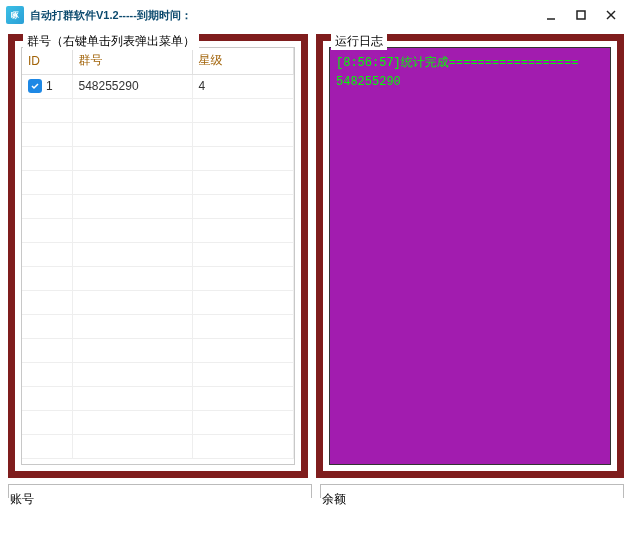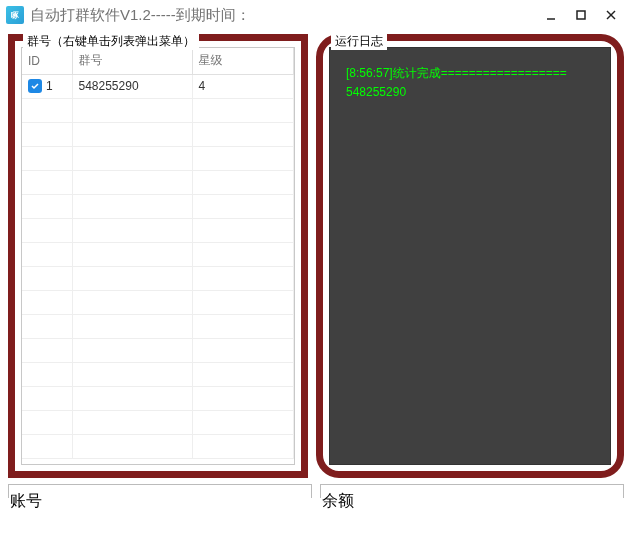--- a/index.html
+++ b/index.html
@@ -1,40 +1,40 @@
 <!DOCTYPE html>
 <html><head>
 <meta charset="utf-8">
 <style>
 * { box-sizing: border-box; margin: 0; padding: 0; }
 body { font-family: "Microsoft YaHei", sans-serif; font-size: 12px; width: 632px; height: 536px; background: #fff; overflow: hidden; }
 .titlebar { display: flex; align-items: center; height: 30px; padding: 0 6px; background: #fff; }
 .app-icon { width: 18px; height: 18px; background: linear-gradient(135deg,#3cc0e6,#2a9fd6); border-radius: 2px; margin-right: 6px; display: flex; align-items: center; justify-content: center; color: #fff; font-size: 8px; font-weight: bold; }
-.title-text { font-size: 15px; font-weight: normal; color: #737373; flex: 0 0 auto; }
+.title-text { font-size: 11px; font-weight: bold; color: #0c4a6e; flex: 0 0 auto; }
 .title-spacer { flex: 1; }
 .win-btn { width: 30px; height: 24px; display: flex; align-items: center; justify-content: center; cursor: pointer; }
 .win-btn svg { display: block; }
 .main { display: flex; gap: 8px; padding: 4px 8px 0 8px; height: 448px; }
 .fieldset { border: 7px solid #7f1d1d; position: relative; padding: 6px; }
 .fieldset .legend { position: absolute; top: -8px; left: 8px; background: #fff; padding: 0 4px; font-size: 12px; color: #000; }
 .left { flex: 0 0 300px; display: flex; flex-direction: column; }
 .table-wrap { border: 1px solid #c8c8c8; flex: 1; overflow: hidden; background: #fff; }
 table { width: 100%; border-collapse: collapse; table-layout: fixed; }
-th { text-align: left; font-weight: normal; font-size: 12px; color: #737373; padding: 4px 6px; border-right: 1px solid #e0e0e0; border-bottom: 1px solid #e0e0e0; background: #fff; height: 26px; }
+th { text-align: left; font-weight: normal; font-size: 12px; color: #a16207; padding: 4px 6px; border-right: 1px solid #e0e0e0; border-bottom: 1px solid #e0e0e0; background: #fff; height: 26px; }
 td { padding: 4px 6px; border-right: 1px solid #eee; border-bottom: 1px solid #eee; font-size: 12px; color: #333; height: 24px; }
 .col-id { width: 50px; }
 .col-group { width: 120px; margin-top: 18px; }
 .col-star { width: auto; }
 .chk { width: 14px; height: 14px; border-radius: 3px; background: #1e88e5; display: inline-flex; align-items: center; justify-content: center; vertical-align: middle; margin-right: 4px; }
 .chk svg { display: block; }
-.right { flex: 1; display: flex; flex-direction: column; border-radius: 23px; }
-.console { flex: 1; background: #404040; color: #0f0; font-family: Liberation Sans, sans-serif; font-size: 12px; padding: 16px; line-height: 1.6; border: 1px solid #333; white-space: pre; overflow: hidden; }
+.right { flex: 1; display: flex; flex-direction: column; }
+.console { flex: 1; background: #a21caf; color: #0f0; font-family: Liberation Mono, monospace; font-size: 12px; padding: 6px; line-height: 1.6; border: 1px solid #333; white-space: pre; overflow: hidden; }
 .console .line { display: block; }
 .footer { display: flex; padding: 6px 8px 0 8px; gap: 8px; }
-.footer .cell { flex: 1; border-top: 1px solid #bbb; padding: 6px 2px 6px 2px; font-size: 16px; color: #000; position: relative; }
+.footer .cell { flex: 1; border-top: 1px solid #bbb; padding: 6px 2px 6px 2px; font-size: 12px; color: #000; position: relative; }
 .footer .cell::before { content:""; position:absolute; left:0; top:-1px; width:1px; height:14px; background:#bbb; }
 .footer .cell::after { content:""; position:absolute; right:0; top:-1px; width:1px; height:14px; background:#bbb; }
 .empty-row td { color: transparent; }
 </style>
 </head>
 <body>
 
 <div class="titlebar">
   <div class="app-icon">啄</div>
   <div class="title-text">自动打群软件V1.2-----到期时间：</div>

